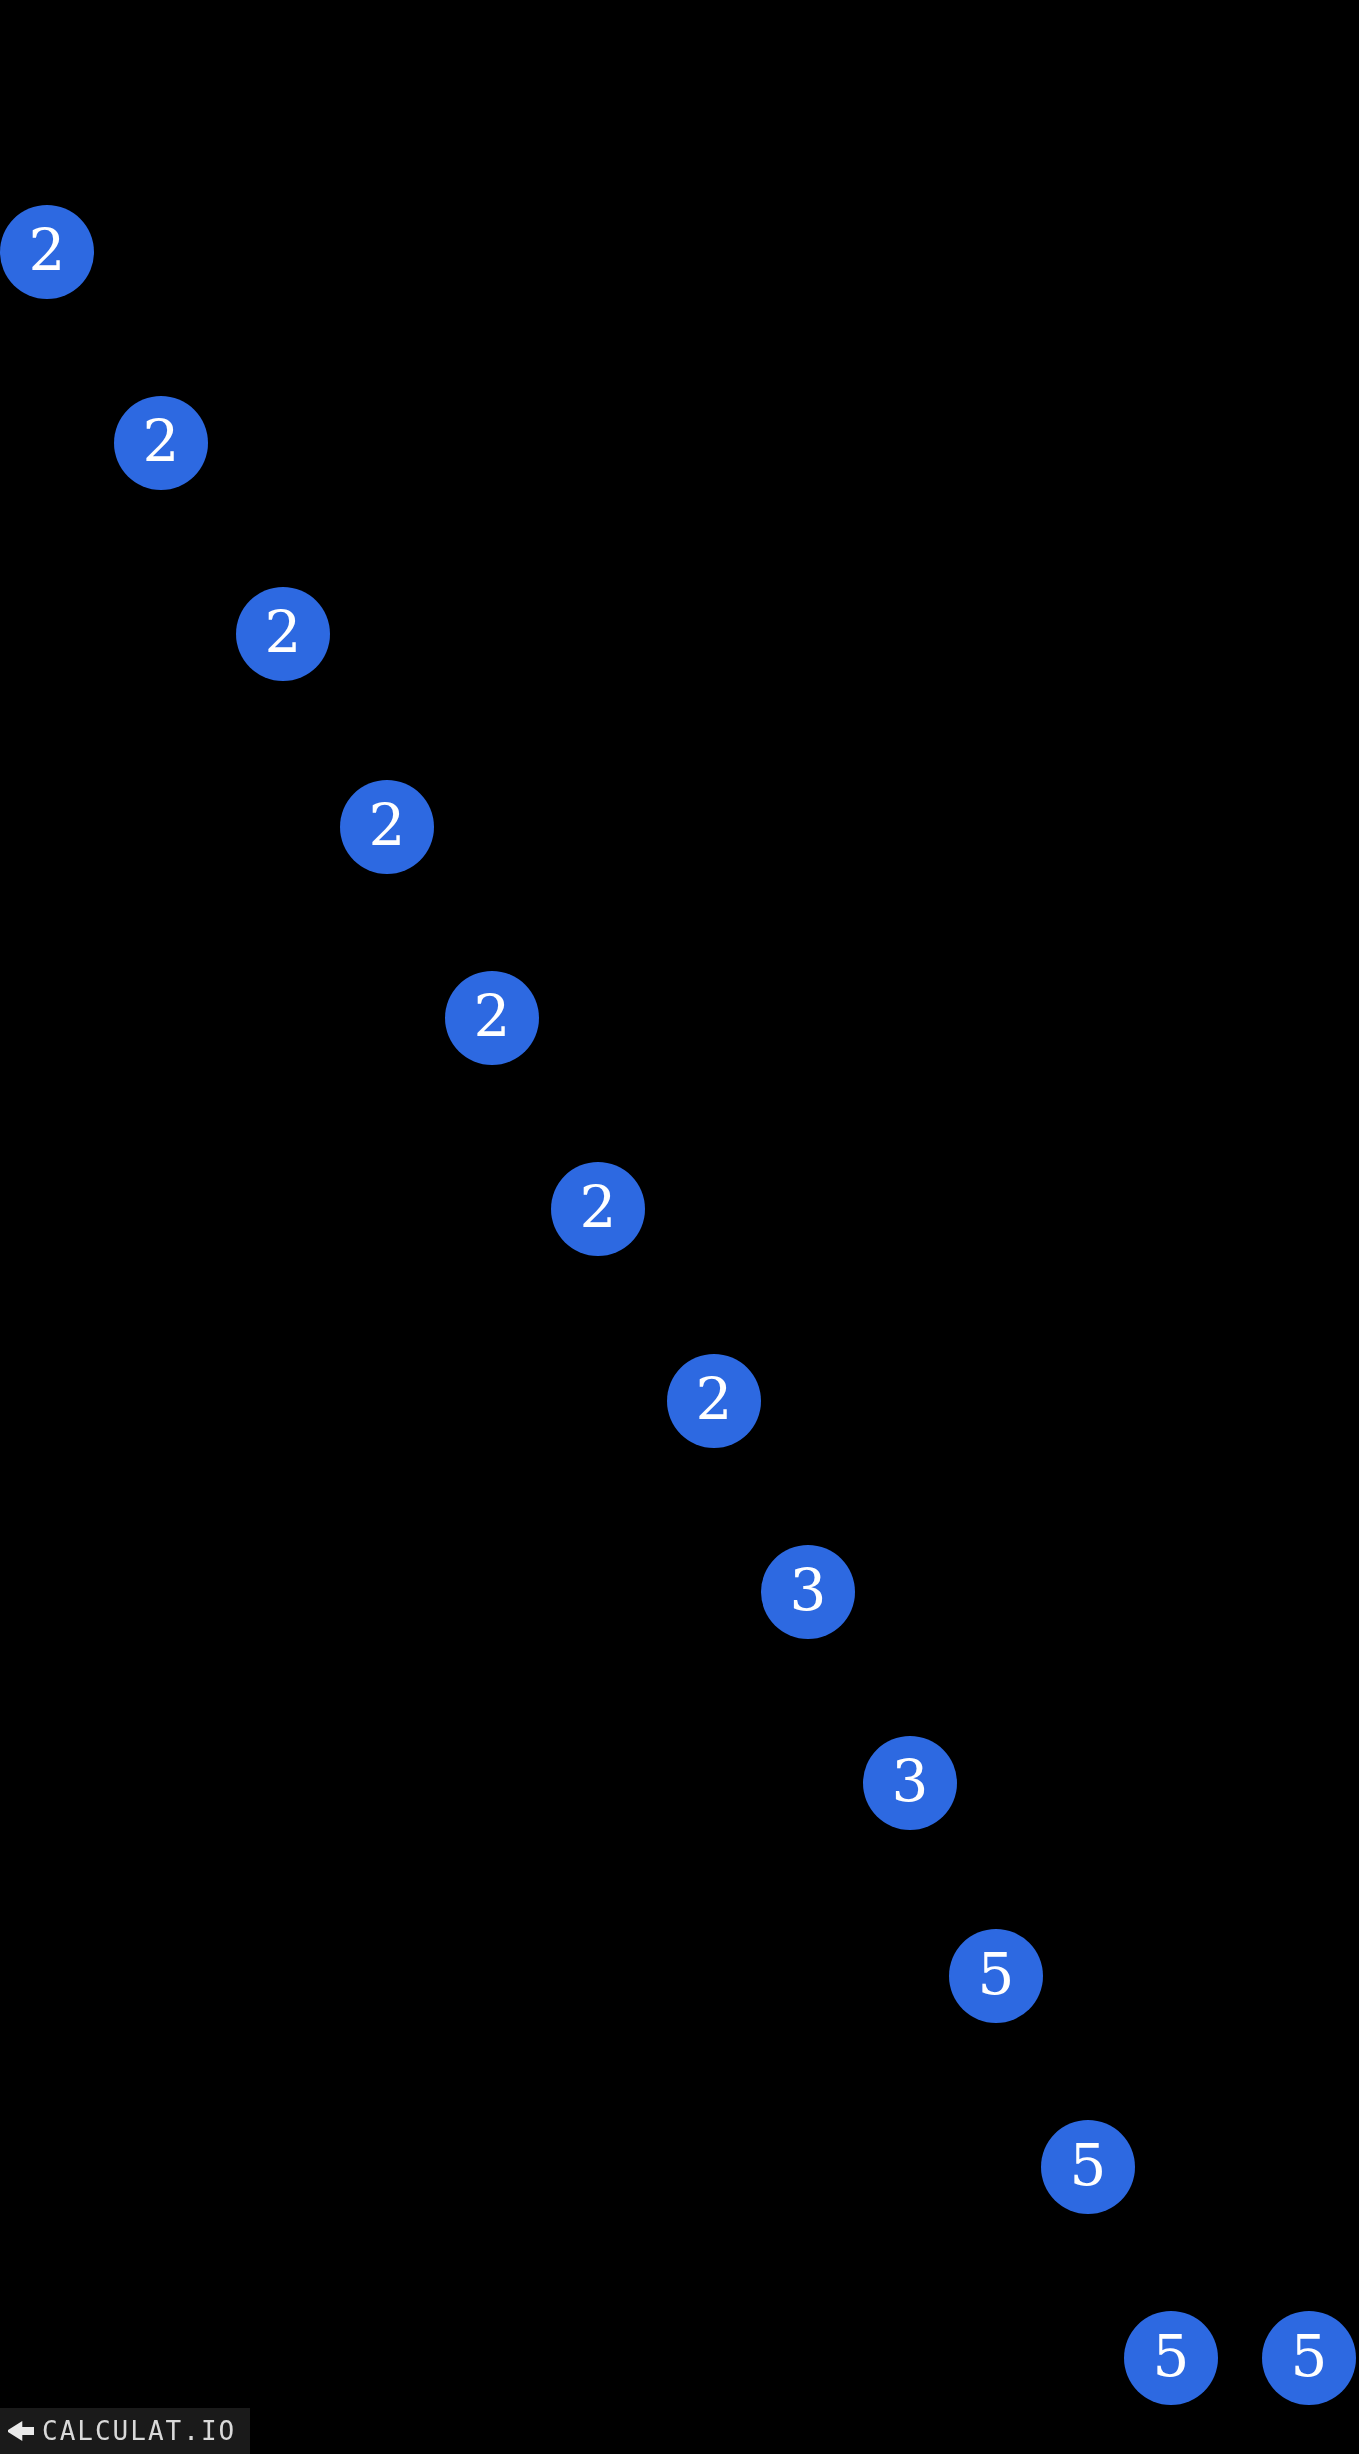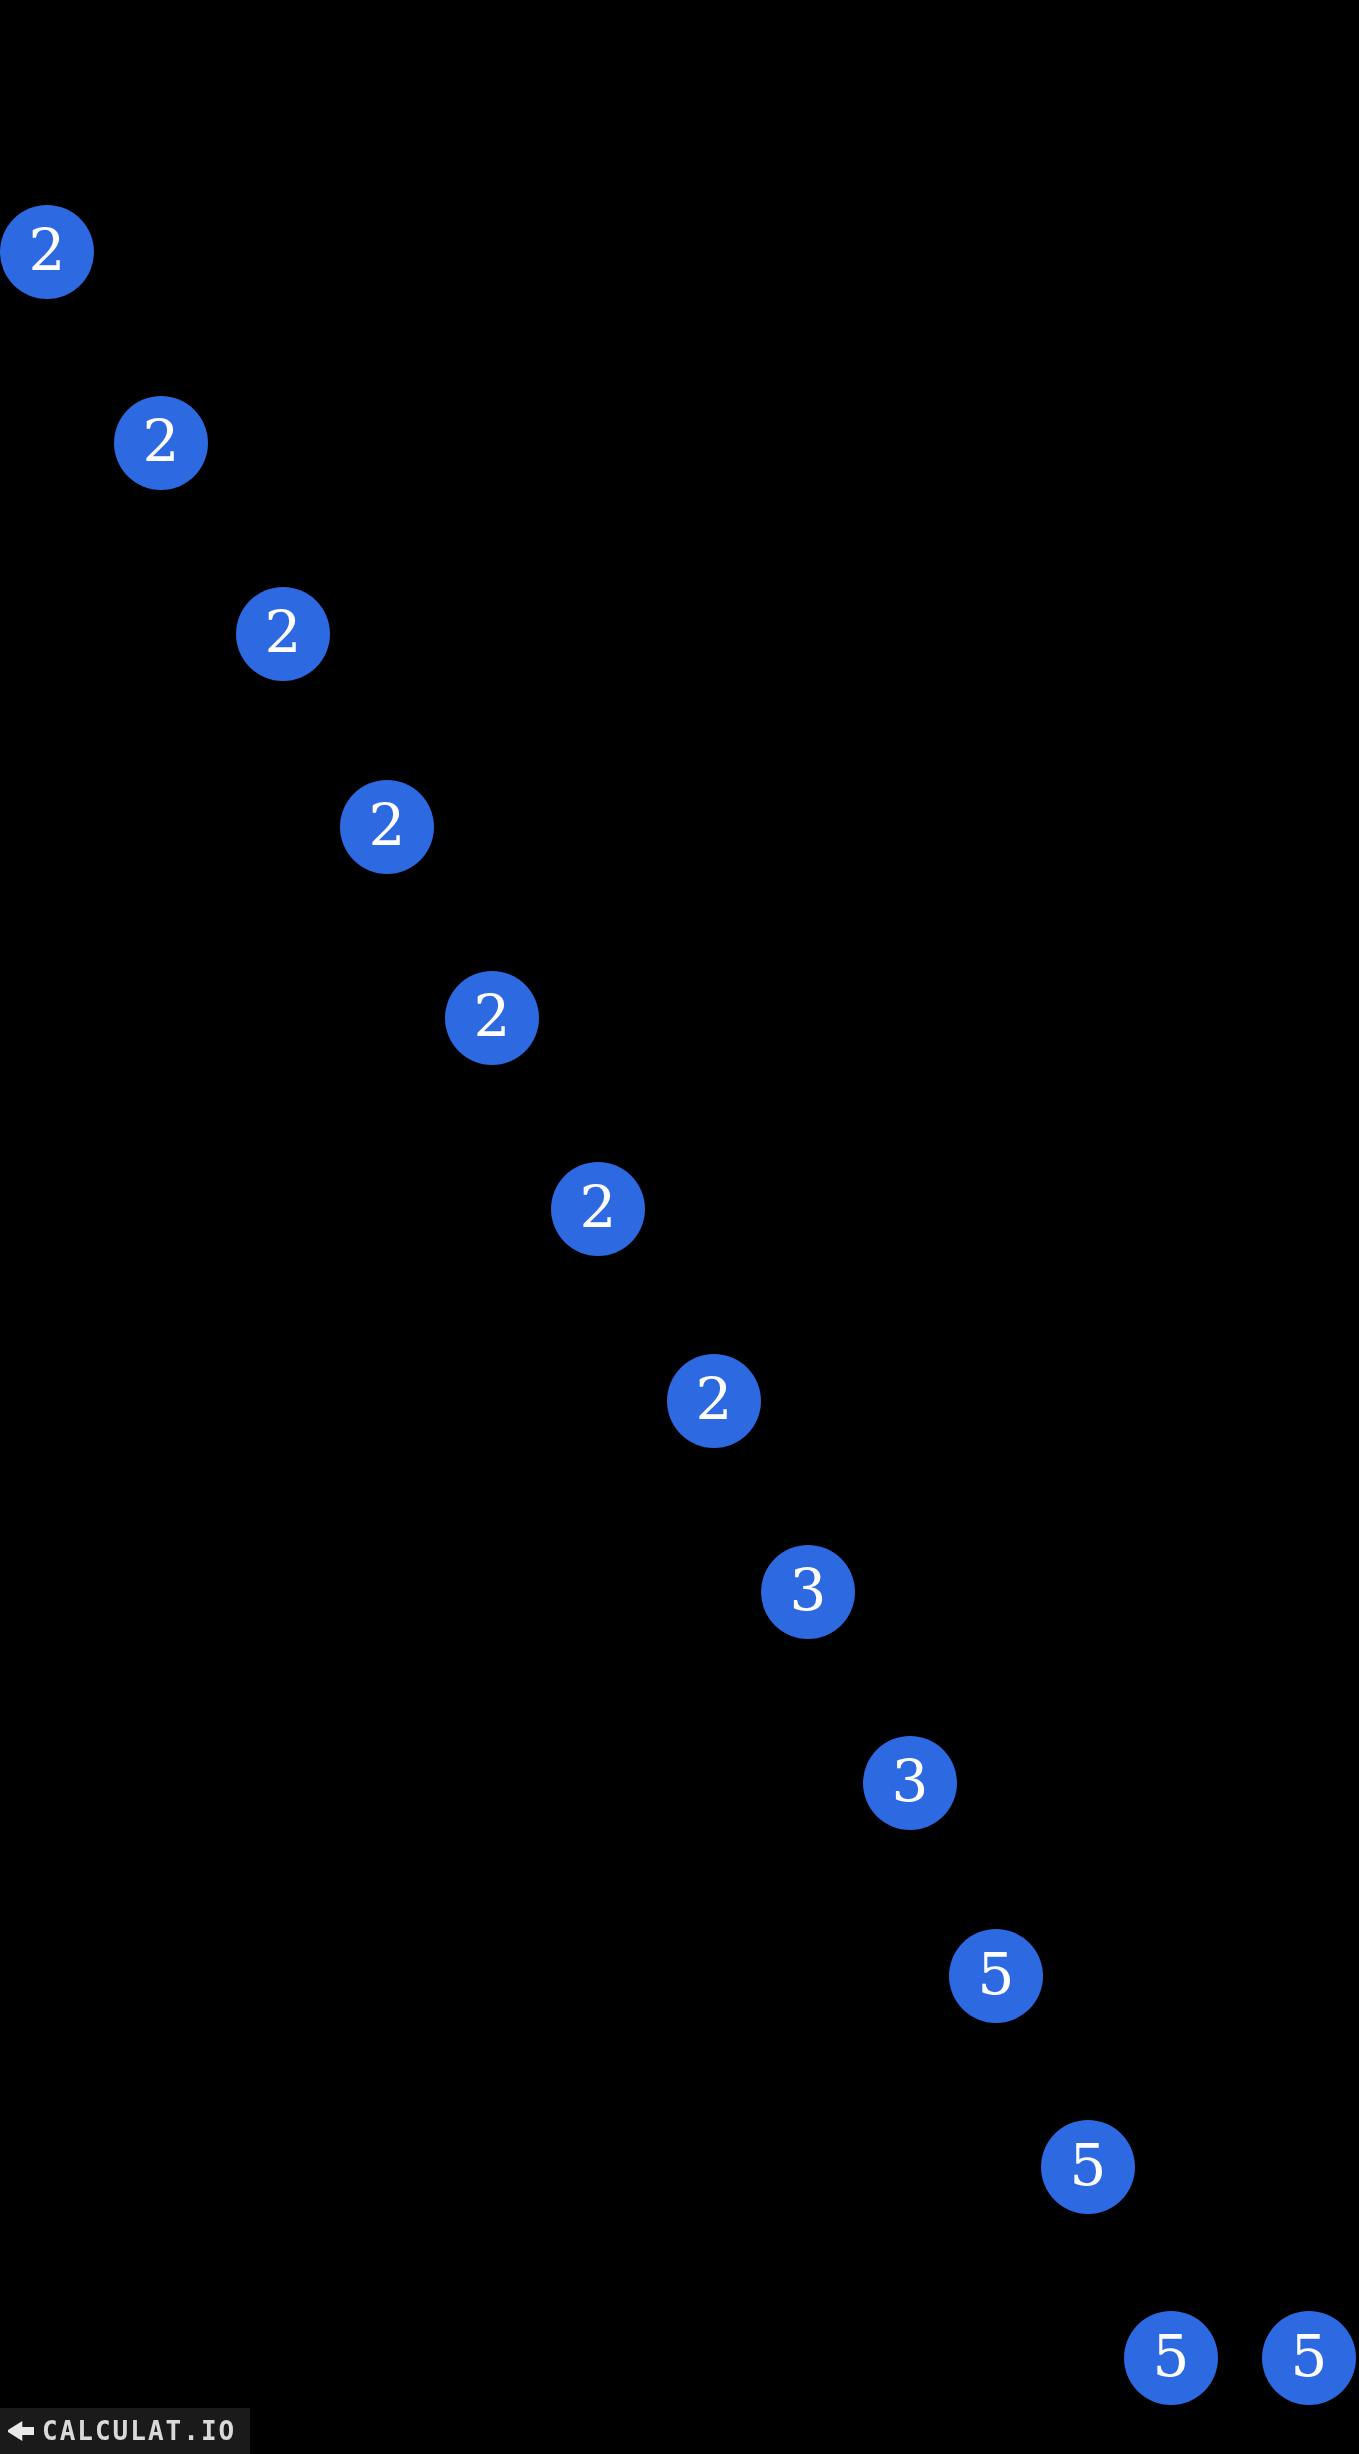--- a/index.html
+++ b/index.html
@@ -60,21 +60,21 @@
   }
   .watermark .logo-icon {
     width: 26px;
     height: 20px;
     background: #e9e9e9;
     clip-path: polygon(0 45%, 55% 0, 55% 30%, 100% 30%, 100% 70%, 55% 70%, 55% 100%, 0 55%);
     flex: 0 0 auto;
   }
   .watermark .wm-text {
     font-family: "DejaVu Sans Mono", monospace;
-    font-weight: bold;
+    font-weight: normal;
     font-size: 26px;
     letter-spacing: 2px;
     color: #d9d9d9;
     white-space: nowrap;
     line-height: 1;
   }
 </style>
 </head>
 <body>
 

